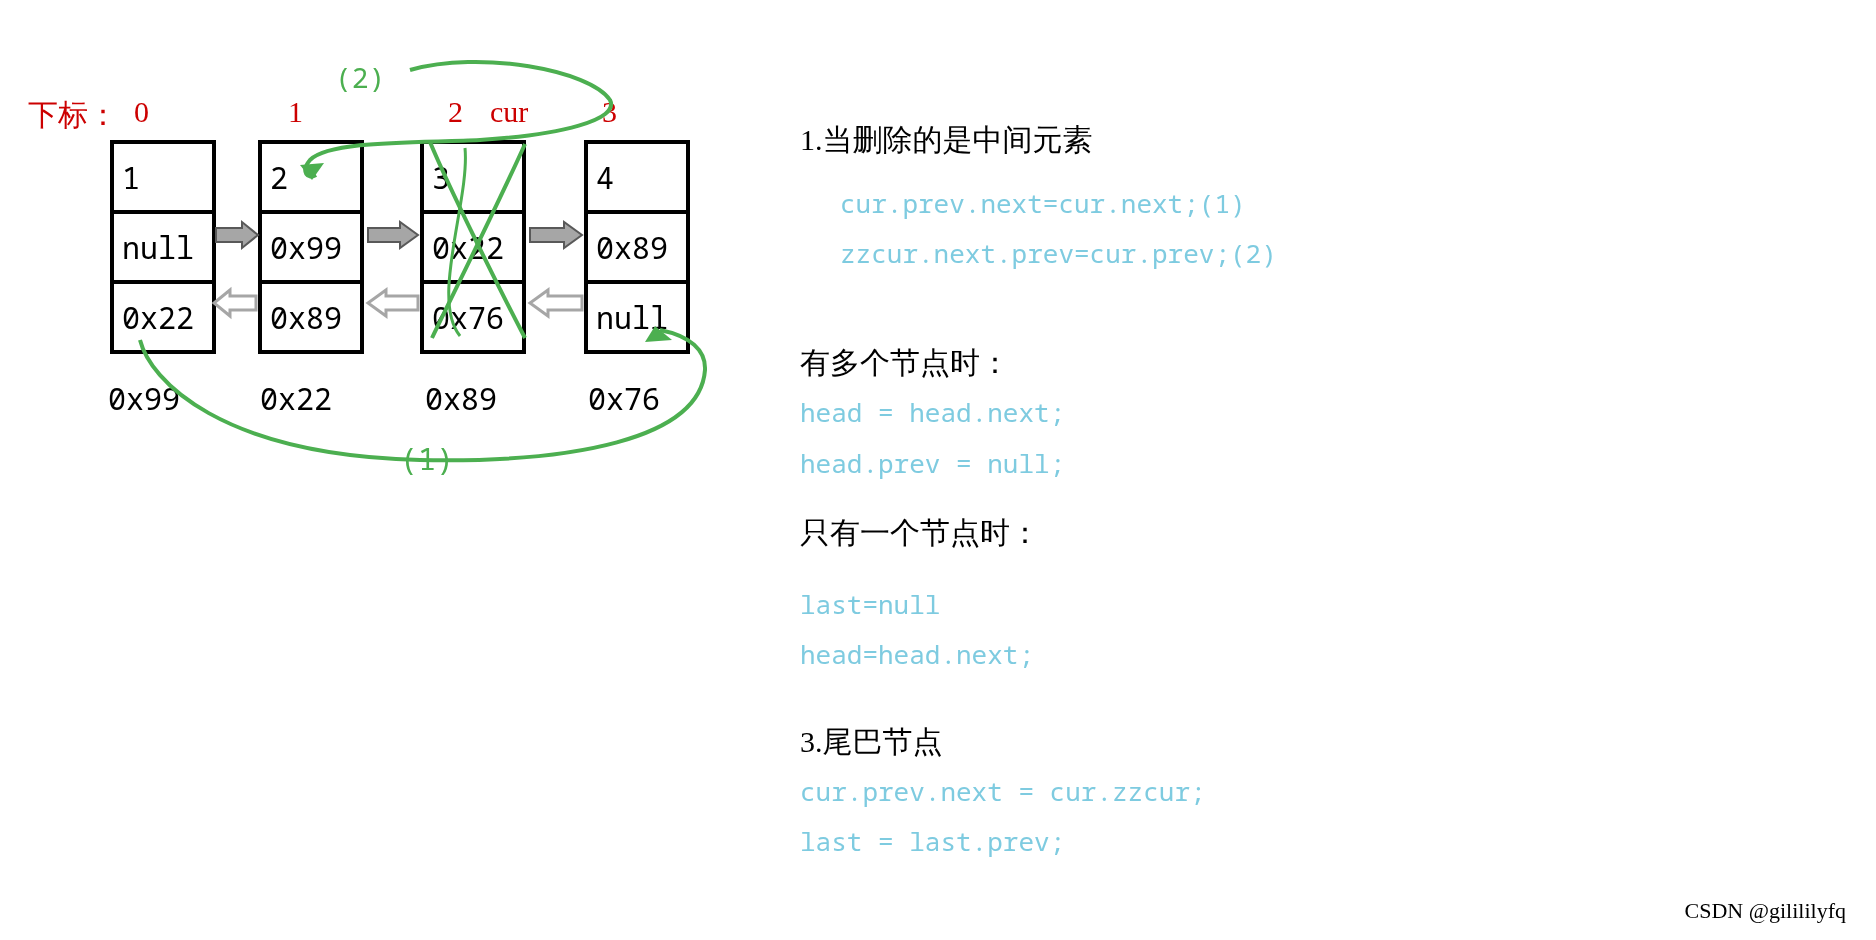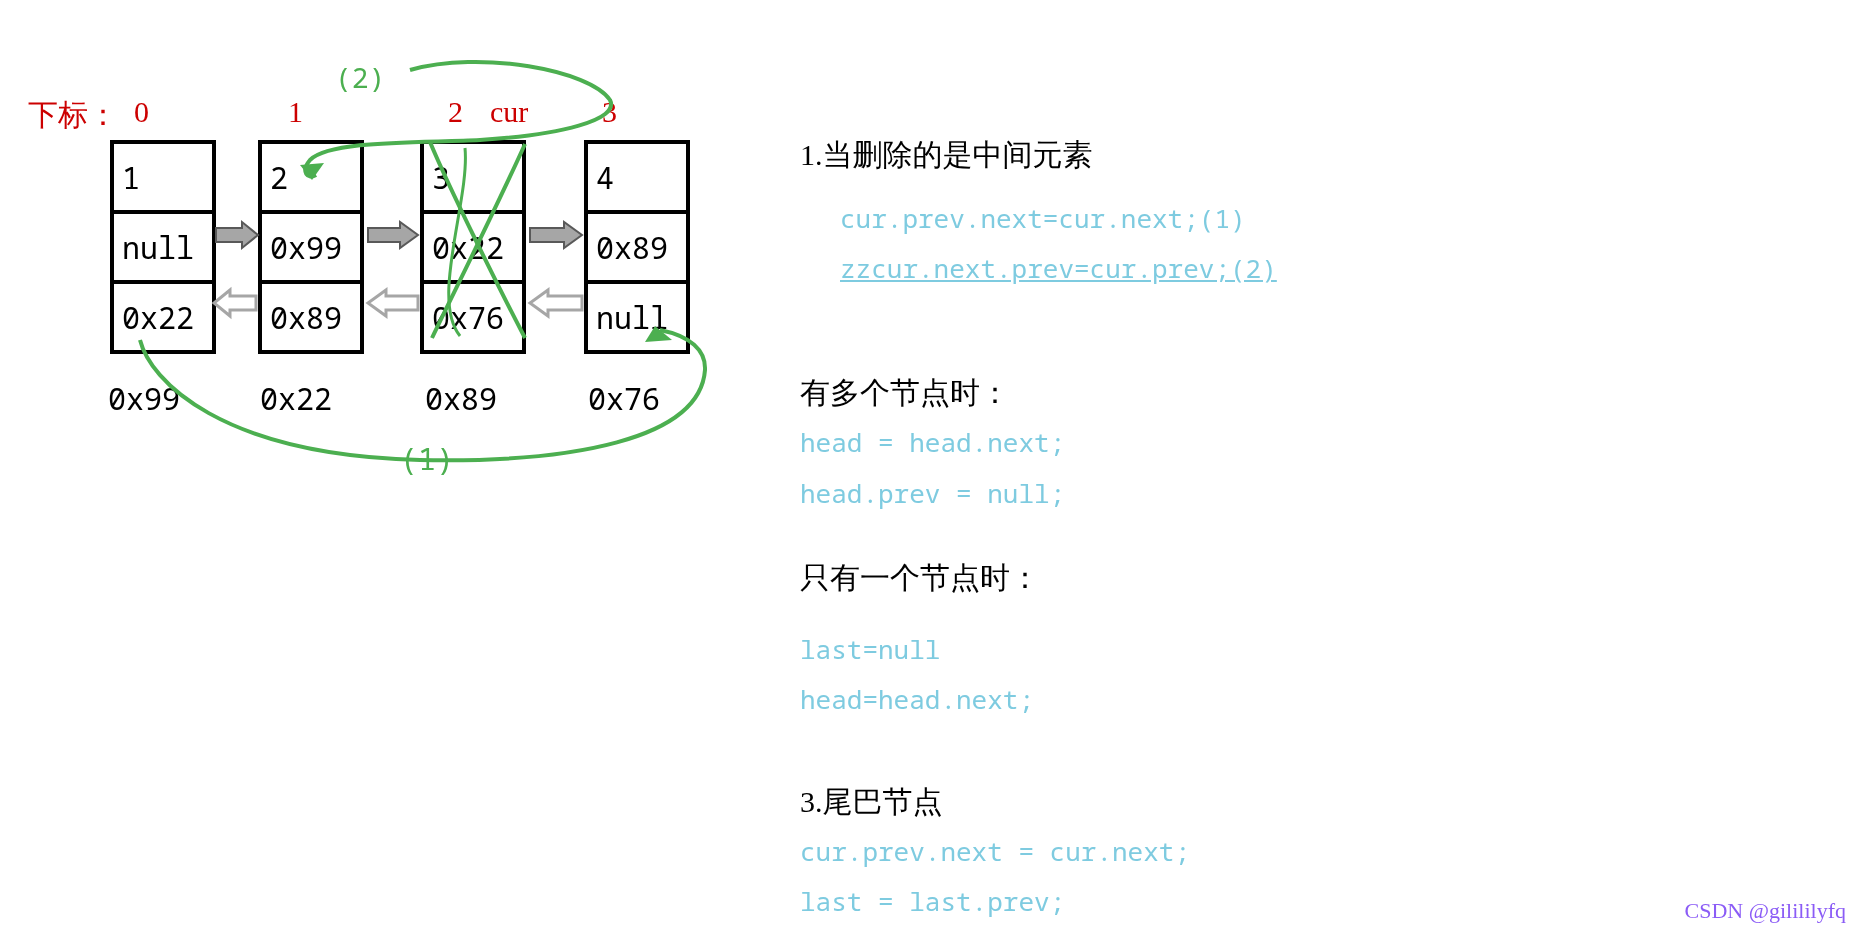--- a/index.html
+++ b/index.html
@@ -10,21 +10,21 @@
     background: #ffffff;
     font-family: "SimSun", "NSimSun", "FangSong", "STSong", serif;
     font-size: 28px;
     color: #000;
     position: relative;
     overflow: hidden;
   }
   .mono { font-family: "Noto Sans Mono", "Consolas", "Courier New", monospace; }
   .red { color: #cc0000; }
   .code { color: #7ecbe0; font-family: "Noto Sans Mono", "Consolas", "Courier New", monospace; font-size: 26px; line-height: 1.7; }
-  .blk { color: #000; font-family: "SimSun", serif; font-size: 30px; margin-top: 15px; }
+  .blk { color: #000; font-family: "SimSun", serif; font-size: 30px; }
 
   
   #diagram {
     position: absolute;
     left: 0; top: 40px;
     width: 780px; height: 450px;
   }
   .index-label {
     position: absolute;
     font-size: 30px;
@@ -75,21 +75,21 @@
     width: 1050px;
   }
   #right .line { margin-bottom: 6px; white-space: pre; }
   .gap-s { height: 22px; }
   .gap-m { height: 40px; }
 
   #watermark {
     position: absolute;
     right: 30px;
     bottom: 16px;
-    color: #8b5cf6;
+    color: #000000;
     font-size: 22px;
     font-family: "SimSun", serif;
   }
 </style>
 </head>
 <body>
 
 <div id="diagram">
 
   <span class="index-label red" style="left:28px;top:55px;">下标：</span>
@@ -172,34 +172,34 @@
     <path d="M430 102 C 450 150, 500 250, 525 298" stroke="#4caf50" stroke-width="4" fill="none"></path>
     <path d="M525 104 C 500 160, 455 250, 432 298" stroke="#4caf50" stroke-width="4" fill="none"></path>
 
     <path d="M465 108 C 470 160, 430 260, 460 296" stroke="#4caf50" stroke-width="3" fill="none"></path>
   </svg>
 </div>
 
 <div id="right">
   <div class="line blk">1.当删除的是中间元素</div>
   <div class="line code" style="padding-left:40px;margin-top:20px;">cur.prev.next=cur.next;(1)</div>
-  <div class="line code" style="padding-left:40px;text-decoration:underline;">zzcur.next.prev=cur.prev;(2)</div>
+  <div class="line code" style="padding-left:40px;">zzcur.next.prev=cur.prev;(2)</div>
 
   <div class="gap-m"></div>
 
   <div class="gap-s"></div>
   <div class="line blk">有多个节点时：</div>
   <div class="line code">head = head.next;</div>
   <div class="line code">head.prev = null;</div>
   <div class="gap-s"></div>
   <div class="line blk">只有一个节点时：</div>
   <div class="gap-s"></div>
   <div class="line code">last=null</div>
   <div class="line code">head=head.next;</div>
 
   <div class="gap-m"></div>
 
   <div class="line blk">3.尾巴节点</div>
-  <div class="line code">cur.prev.next = cur.next;</div>
+  <div class="line code">cur.prev.next = cur.zzcur;</div>
   <div class="line code">last = last.prev;</div>
 </div>
 
 <div id="watermark">CSDN @gilililyfq</div>
 
 </body></html>

